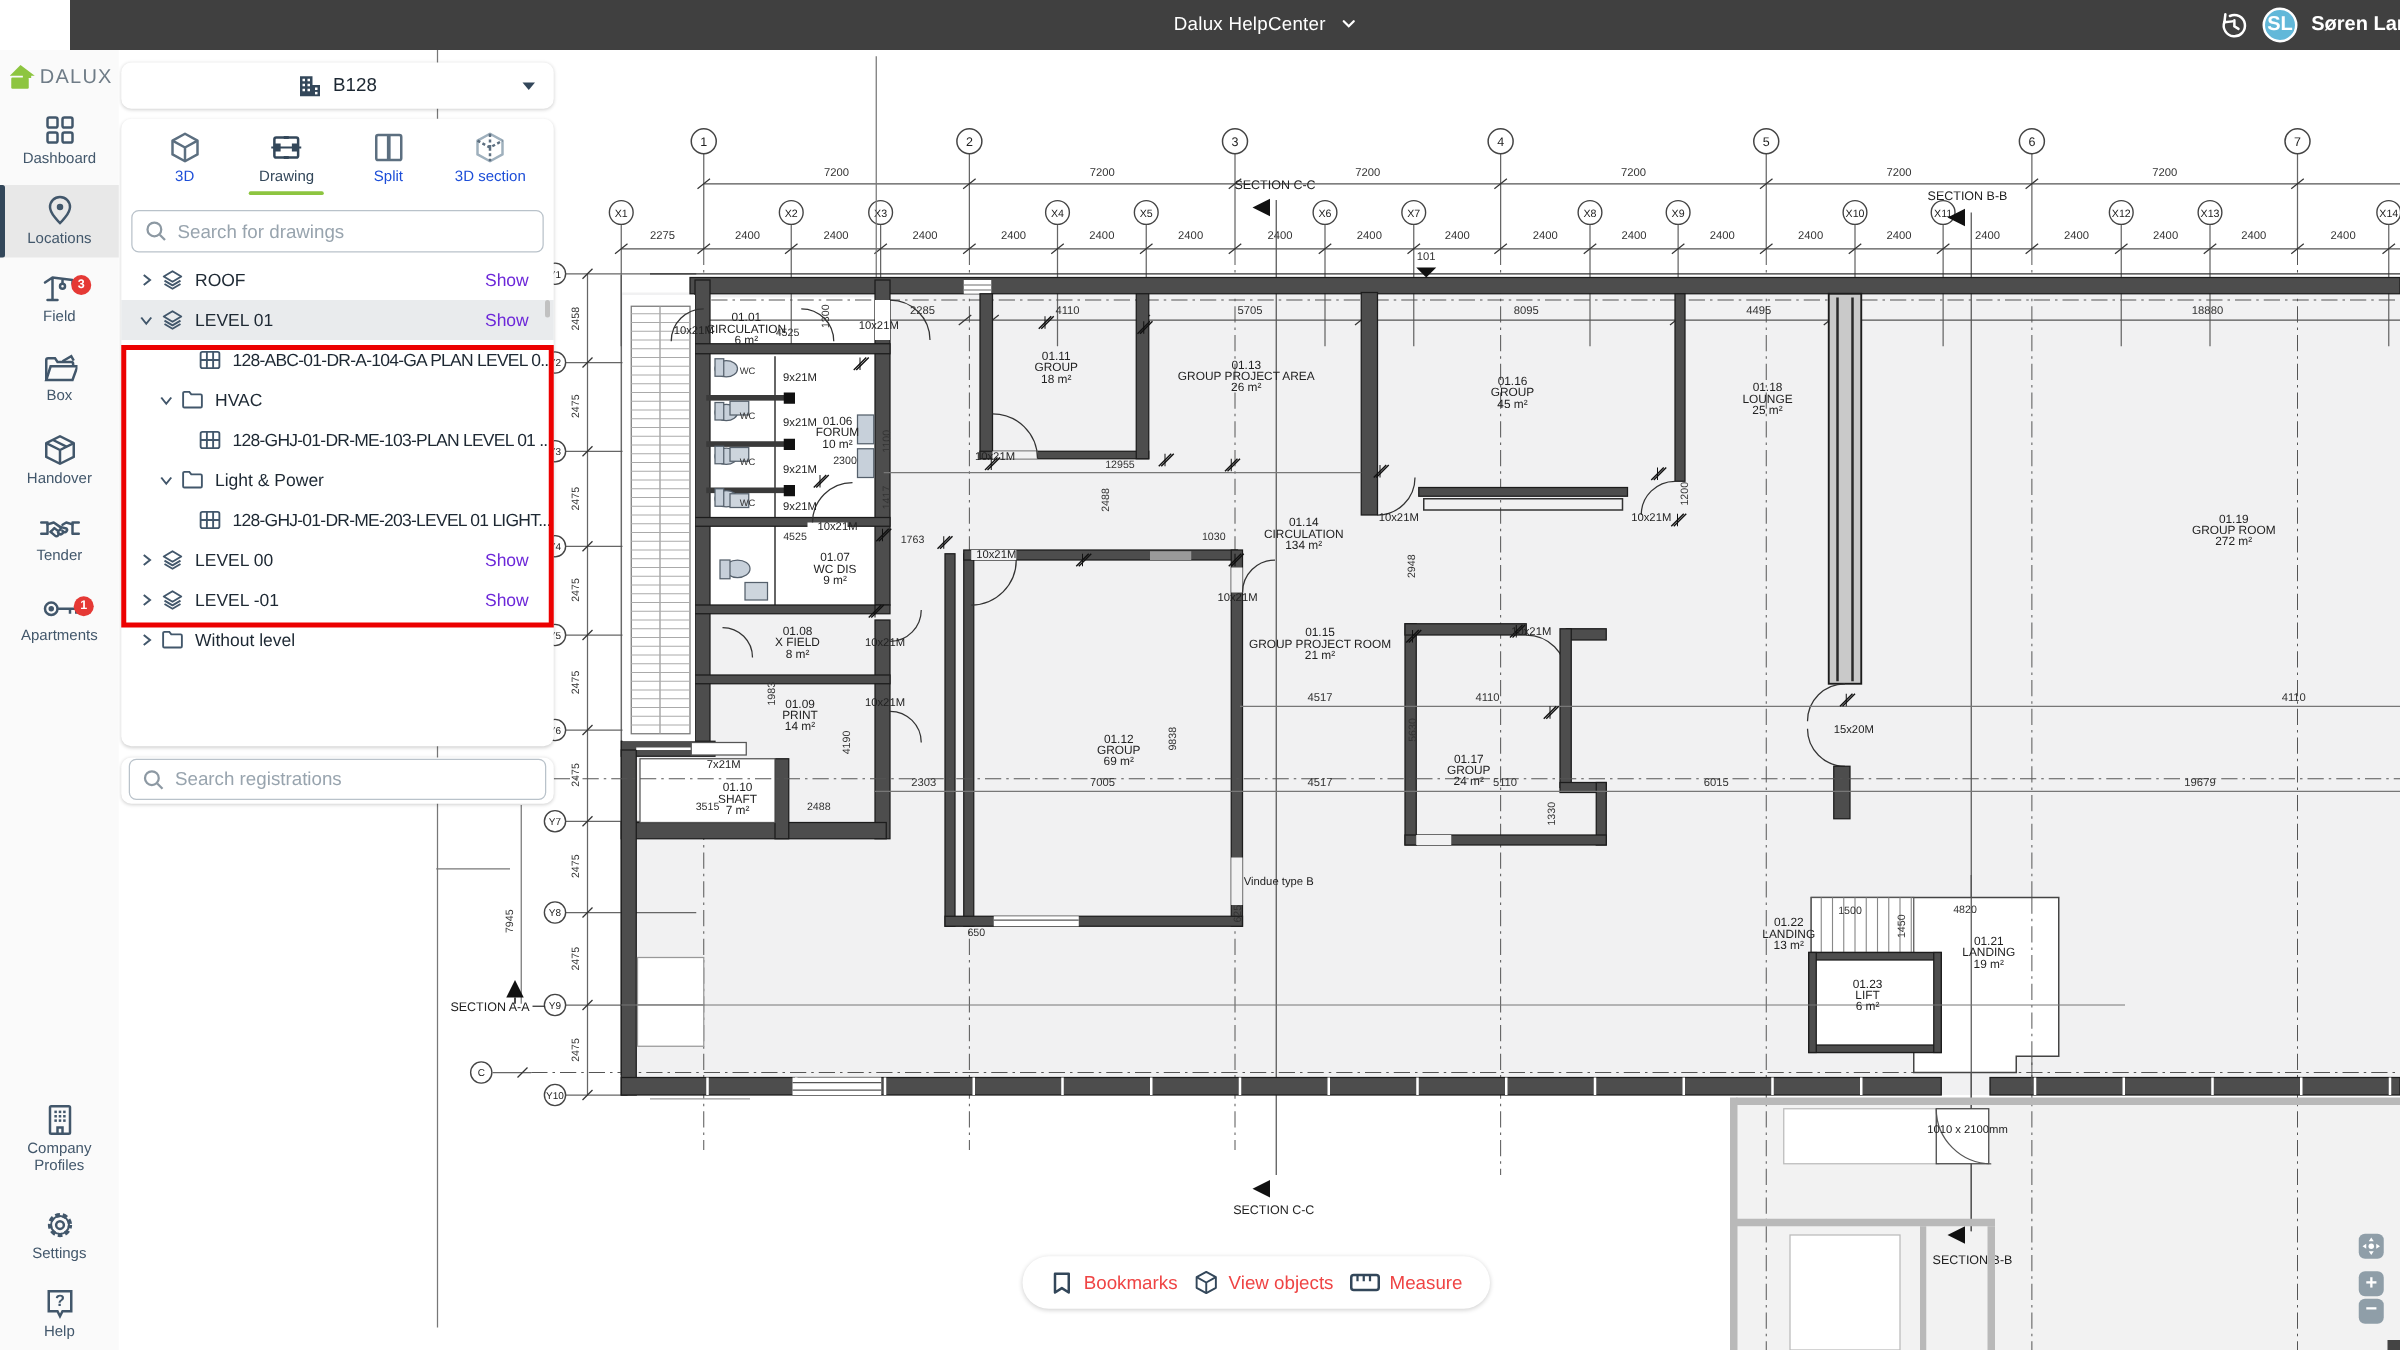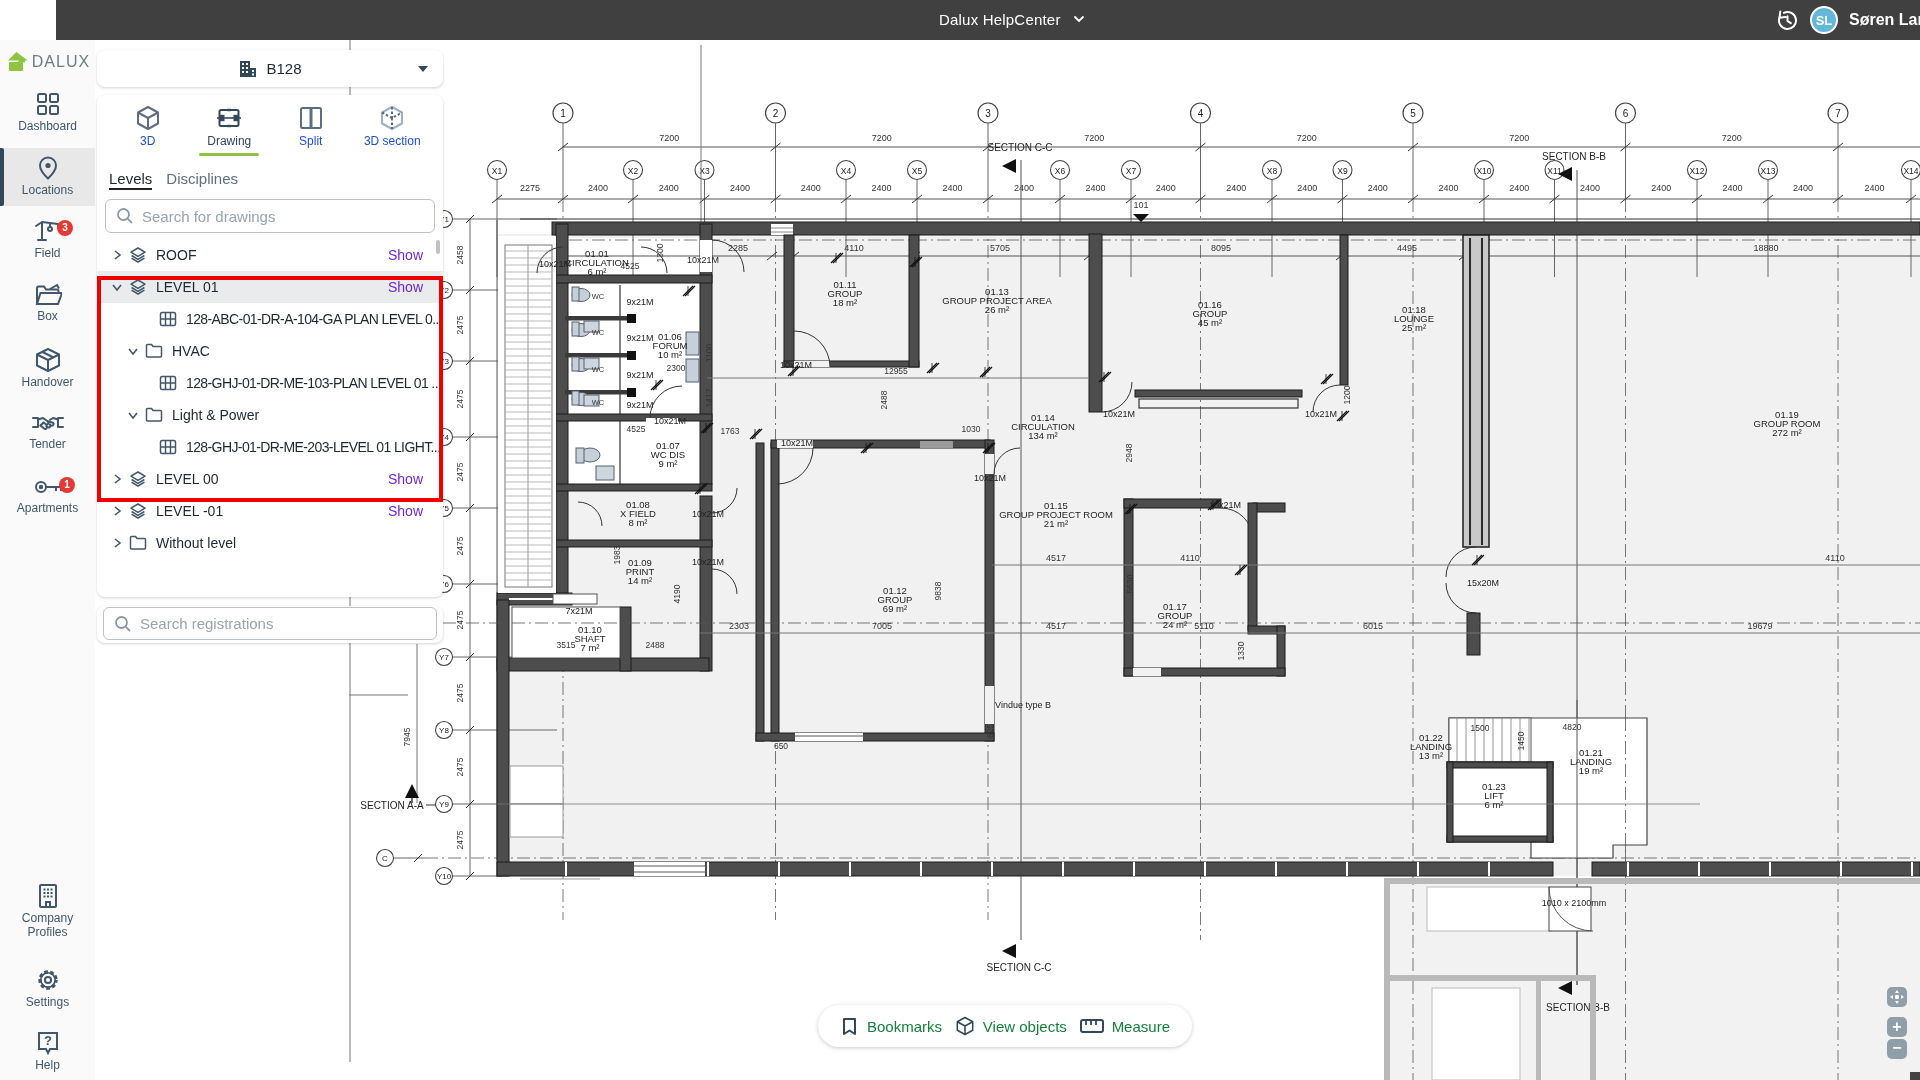--- a/index.html
+++ b/index.html
@@ -1,21 +1,21 @@
 <!DOCTYPE html>
 <html><head><meta charset="utf-8">
 <style>
 * { margin:0; padding:0; box-sizing:border-box; }
 html,body { width:1920px; height:1080px; overflow:hidden; font-family:"Liberation Sans", sans-serif; background:#fff; }
 #plan { position:absolute; left:0; top:0; z-index:0; }
 .topbar { position:absolute; left:16px; top:0; width:1920px; height:40px; background:#404040; z-index:30; display:flex; align-items:center;margin-left:40px; }
 .tb-title { position:absolute; left:883px; top:11px; color:#fff; font-size:15px; font-weight:500; letter-spacing:.2px; }
 .tb-caret { position:absolute; left:1017px; top:13px; }
 .tb-right { position:absolute; right:14px; top:0; height:40px; display:flex; align-items:center; gap:11px; }
-.avatar { width:28px; height:28px; border-radius:50%; background:#62b8d9; border:2px solid #fff; color:#fff; font-size:13px; font-weight:700; display:flex; align-items:center; justify-content:center; }
+.avatar { width:28px; height:28px; border-radius:50%; background:#62b8d9; border:2px solid #fff; color:#fff; font-size:16px; font-weight:700; display:flex; align-items:center; justify-content:center; }
 .tb-name { color:#fff; font-size:16px; font-weight:700; }
 .sidebar { position:absolute; left:0; top:40px; width:95px; height:1040px; background:#fafafa; z-index:25; }
 .sb-item { position:absolute; left:0; width:95px; text-align:center; color:#42576b; font-size:12px; }
 .sb-item svg { display:block; margin:0 auto 2px; }
 .sb-sel { background:#e8e8e8; }
 .sb-bar { position:absolute; left:0; top:0; width:4px; height:100%; background:#33475a; border-radius:0 2px 2px 0; }
 .badge { position:absolute; background:#e53935; color:#fff; border-radius:50%; width:16px; height:16px; font-size:10px; font-weight:700; line-height:16px; text-align:center; }
 .logo { position:absolute; left:0; top:12px; width:95px; display:flex; align-items:center; justify-content:center; gap:3px; }
 .logo-txt { color:#6f7c87; font-size:16px; font-weight:500; letter-spacing:1px; }
 .panel { position:absolute; z-index:20; background:#fff; }
@@ -31,21 +31,21 @@
 .lvltabs { padding:14px 0 0 12px; font-size:15px; color:#5c6f80; }
 .lvltabs .lt1 { color:#1d2833; padding-bottom:1px; border-bottom:2px solid #222; margin-right:14px; }
 .searchbox { margin:12px 8px 6px; height:34px; border:1px solid #b9c2ca; border-radius:6px; display:flex; align-items:center; padding:0 10px; color:#98a4ae; font-size:15px; gap:8px; }
 .sb3 { margin:1px 6px; height:33px; border:1px solid #b9c2ca; border-radius:6px; display:flex; align-items:center; padding:0 10px; color:#98a4ae; font-size:15px; gap:8px; }
 .tree { font-size:14px; color:#1d2833; }
 .trow { height:32px; display:flex; align-items:center; position:relative; white-space:nowrap; overflow:hidden; }
 .trow .fn { flex:1; min-width:0; overflow:hidden; margin-left:9px; letter-spacing:-0.6px; }
 .trow .show { position:absolute; right:20px; color:#6d28d9; font-weight:500; }
 .redbox { position:absolute; left:97px; top:276px; width:346px; height:226px; border:4px solid #ec0000; z-index:24; }
 .toolbar { position:absolute; left:818px; top:1005px; width:374px; height:42px; background:#fff; border-radius:21px; box-shadow:0 1px 4px rgba(0,0,0,.2); z-index:20; display:flex; align-items:center; justify-content:space-between; padding:0 22px; }
-.tbt { display:flex; align-items:center; gap:8px; color:#15803d; font-size:15px; font-weight:500; }
+.tbt { display:flex; align-items:center; gap:8px; color:#ef4444; font-size:15px; font-weight:500; }
 .zbtn { position:absolute; left:1887px; width:20px; background:#8f9ea8; border-radius:5px; color:#fff; z-index:20; text-align:center; }
 </style></head>
 <body>
 <svg id="plan" width="1920" height="1080" viewBox="0 0 1920 1080">
     <rect x="0" y="0" width="1920" height="1080" fill="#ffffff"></rect>
     <rect x="497" y="234" width="1423" height="642" fill="#f1f1f2"></rect>
     <rect x="568" y="238" width="132" height="246" fill="#ffffff"></rect>
     <rect x="1389" y="884" width="531" height="196" fill="#f2f2f2"></rect>
     <line x1="563" y1="123" x2="563" y2="199" stroke="#666" stroke-width="1" stroke-linecap="butt"></line>
     <line x1="563" y1="199" x2="563" y2="920" stroke="#555" stroke-width="0.8" stroke-dasharray="13,4,2,4" stroke-linecap="butt"></line>
@@ -820,21 +820,20 @@
         </svg>Split</div>
     <div class="tab"><svg width="26" height="26" viewBox="0 0 26 26">
           <g fill="none" stroke="#9fb0bd" stroke-width="2" stroke-linejoin="round">
             <path d="M13 2 L23 7.5 L23 18.5 L13 24 L3 18.5 L3 7.5 Z"></path>
           </g>
           <g fill="none" stroke="#5c6f80" stroke-width="2">
             <path d="M3 7.5 L13 13 L23 7.5 M13 13 L13 24 M13 2 L13 13" stroke-dasharray="2.5,2"></path>
           </g>
         </svg>3D section</div>
   </div>
-  <div class="lvltabs"><span class="lt1">Levels</span><span>Disciplines</span></div>
   <div class="searchbox">
     <svg width="18" height="18" viewBox="0 0 18 18">
         <circle cx="7.5" cy="7.5" r="5.5" stroke="#8d99a3" stroke-width="1.8" fill="none"></circle>
         <path d="M11.8 11.8 L16 16" stroke="#8d99a3" stroke-width="1.8"></path>
       </svg>
     Search for drawings
   </div>
   <div class="tree">
     <div class="trow" style="padding-left:14px;">
         <svg width="12" height="12" viewBox="0 0 12 12" style="flex:none;">

